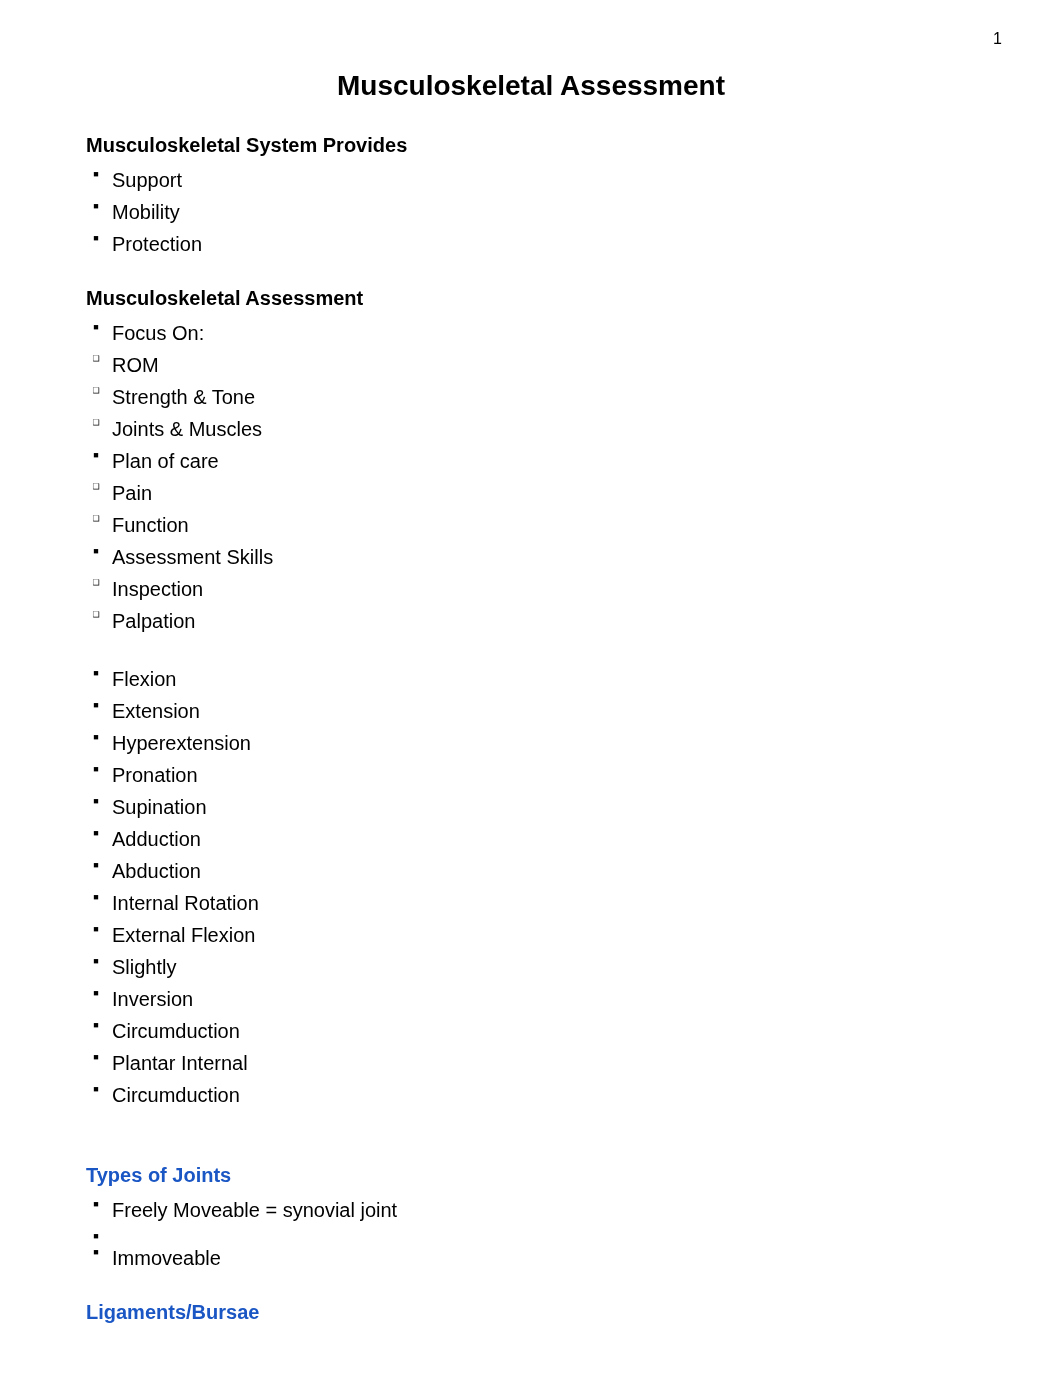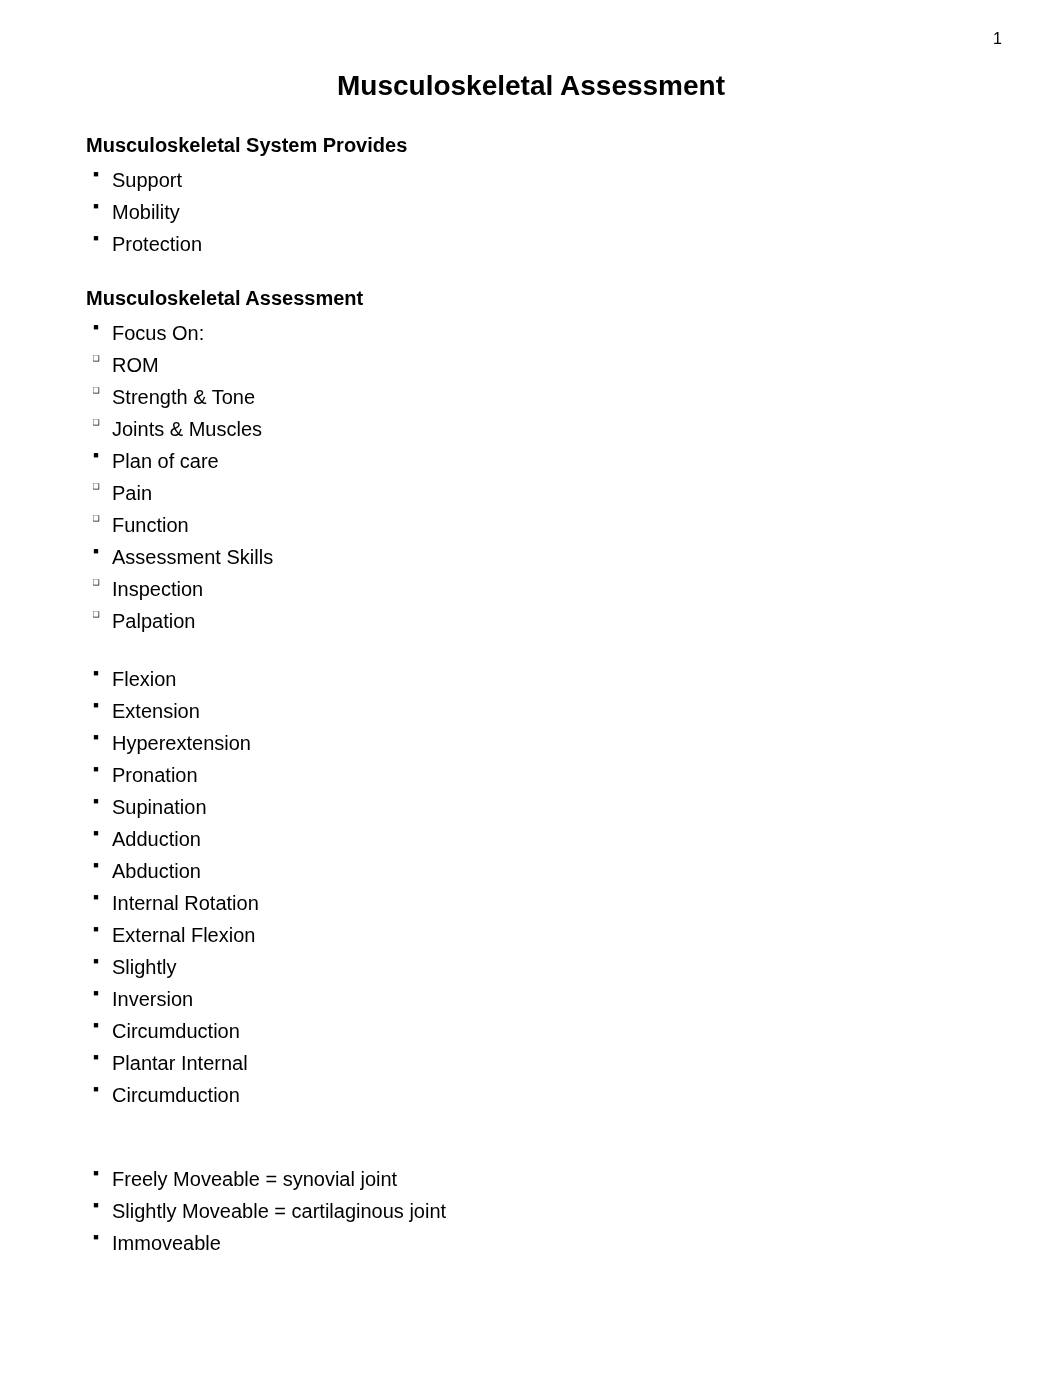--- a/index.html
+++ b/index.html
@@ -216,28 +216,31 @@
           <span class="item-text">Plantar Internal</span>
         </li>
         <li>
           <span class="bullet filled-square">■</span>
           <span class="item-text">Circumduction</span>
         </li>
       </ul>
       <div class="spacer"></div>
     </div>
     <div class="section">
+      <div class="section-heading blue">Types of Joints</div>
       <ul class="square-list">
         <li>
           <span class="bullet filled-square">■</span>
           <span class="item-text">Freely Moveable = synovial joint</span>
         </li>
         <li>
           <span class="bullet filled-square">■</span>
-          <span class="item-text">Slightly Moveable = cartilaginous joint</span>
         </li>
         <li>
           <span class="bullet filled-square">■</span>
           <span class="item-text">Immoveable</span>
         </li>
       </ul>
     </div>
+    <div class="section">
+      <div class="section-heading blue">Ligaments/Bursae</div>
+    </div>
   </div>
 
 </body></html>

